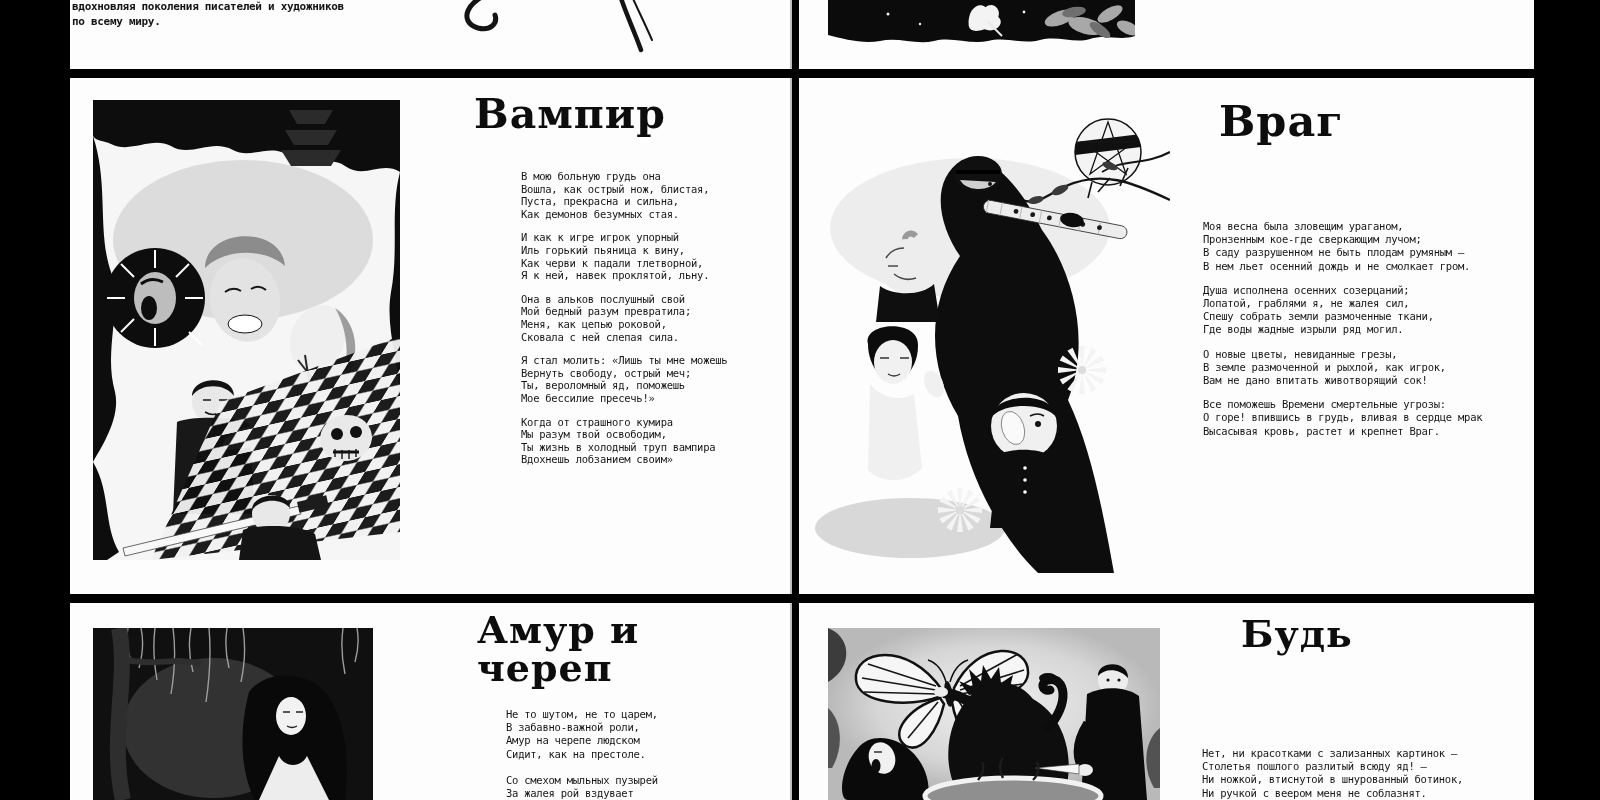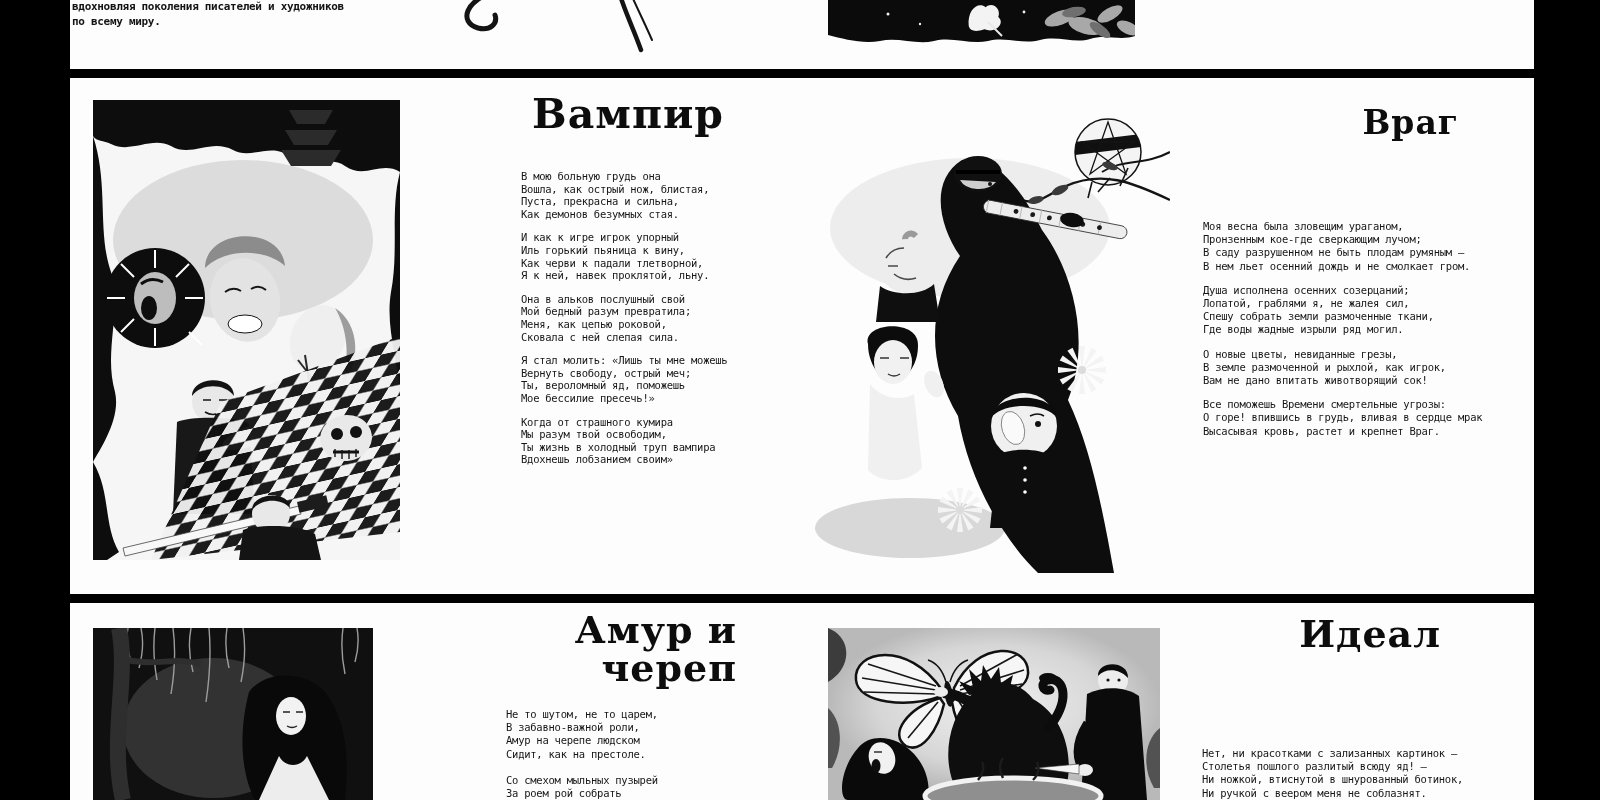--- a/index.html
+++ b/index.html
@@ -1,39 +1,39 @@
 <!DOCTYPE html>
 <html><head>
 <meta charset="utf-8">
 <style>
   html,body{margin:0;padding:0;background:#000;}
   .stage{position:relative;width:1600px;height:800px;background:#000;overflow:hidden;
          font-family:"DejaVu Sans",sans-serif;}
   .panel{position:absolute;background:#fdfdfd;}
-  .col-l{left:70px;width:720px;box-shadow:2px 0 0 #bdbdbd;padding-left:24px;}
+  .col-l{left:70px;width:720px;box-shadow:2px 0 0 #bdbdbd;}
   .col-r{left:799px;width:735px;}
   .row-1{top:0;height:69px;}
   .row-2{top:78px;height:516px;}
   .row-3{top:603px;height:209px;}
   .intro{position:absolute;left:2px;top:0;font-family:"DejaVu Sans Mono",monospace;
          font-weight:bold;font-size:11px;line-height:14.5px;letter-spacing:-0.3px;color:#141414;}
   .poem{position:absolute;font-family:"DejaVu Sans Mono",monospace;font-size:10.5px;
         line-height:13.2px;letter-spacing:-0.25px;color:#161616;}
   .stanza{margin:0 0 13px 0;}
   .line{white-space:pre;}
   .p-vampire{left:428px;top:92px;line-height:12.6px;}
   .p-vampire .stanza{margin-bottom:11px;margin-left:23px;}
   .p-enemy{left:404px;top:142px;}
   .p-enemy .stanza{margin-bottom:11px;}
   .p-cupid{left:436px;top:105px;}
   .p-ideal{left:403px;top:144px;}
   .poem-title{position:absolute;margin:0;font-family:"DejaVu Serif",serif;font-weight:bold;
-              color:#0d0d0d;text-align:right;letter-spacing:1px;line-height:1;}
+              color:#0d0d0d;text-align:left;letter-spacing:1px;line-height:1;}
   .t-vampire{left:404px;top:16px;width:250px;font-size:41px;}
-  .t-enemy{left:420px;top:28px;width:240px;font-size:33px;}
+  .t-enemy{left:420px;top:22px;width:240px;font-size:43px;}
   .t-cupid{left:407px;top:8px;width:260px;font-size:38px;}
   .t-ideal{left:442px;top:12px;width:200px;font-size:38px;}
   .illus{position:absolute;display:block;}
   .i-flourish{left:0;top:0;}
   .i-topright{left:29px;top:0;}
   .i-vampire{left:23px;top:22px;}
   .i-enemy{left:11px;top:30px;}
   .i-cupid{left:23px;top:25px;}
   .i-ideal{left:29px;top:25px;}
 </style>
@@ -344,21 +344,21 @@
     <h2 class="poem-title t-cupid">Амур и череп</h2>
     <div class="poem p-cupid">
         <div class="stanza">
           <div class="line">Не то шутом, не то царем,</div>
           <div class="line">В забавно-важной роли,</div>
           <div class="line">Амур на черепе людском</div>
           <div class="line">Сидит, как на престоле.</div>
         </div>
         <div class="stanza">
           <div class="line">Со смехом мыльных пузырей</div>
-          <div class="line">За роем рой собрать</div>
+          <div class="line">За жалея рой вздувает</div>
         </div>
       </div>
   </section>
 
   <section class="panel col-r row-3">
     <svg class="illus i-ideal" width="332" height="172" viewBox="0 0 332 172">
       <defs>
         <radialGradient id="idealbg" cx="50%" cy="45%">
           <stop offset="0%" stop-color="#f0f0f0"></stop>
             <stop offset="70%" stop-color="#d6d6d6"></stop>
@@ -409,21 +409,21 @@
         <circle cx="-5" cy="-8" r="1.6" fill="#111"></circle>
           <circle cx="6" cy="-8" r="1.6" fill="#111"></circle>
         <path d="M-26,6 C-10,-2 12,-2 26,8 L34,112 H-32 Z" fill="#0b0b0b"></path>
         <path d="M-24,36 C-34,52 -36,66 -30,78" stroke="#0b0b0b" stroke-width="12" fill="none"></path>
         <ellipse cx="-28" cy="82" rx="8" ry="6" fill="#ededed"></ellipse>
         <polygon points="-78,80 -34,76 -34,86" fill="#f6f6f6" stroke="#333" stroke-width="0.6"></polygon>
       </g>
       <ellipse cx="185" cy="168" rx="88" ry="18" fill="#8f8f8f" stroke="#f2f2f2" stroke-width="5"></ellipse>
       <path d="M150,152 q8,-10 4,-18 M175,150 q-6,-12 0,-20 M205,152 q8,-8 4,-18" stroke="#1c1c1c" stroke-width="2.4" fill="none"></path>
     </svg>
-    <h2 class="poem-title t-ideal">Идеал</h2>
+    <h2 class="poem-title t-ideal">Будь</h2>
     <div class="poem p-ideal">
         <div class="stanza">
           <div class="line">Нет, ни красотками с зализанных картинок —</div>
           <div class="line">Столетья пошлого разлитый всюду яд! —</div>
           <div class="line">Ни ножкой, втиснутой в шнурованный ботинок,</div>
           <div class="line">Ни ручкой с веером меня не соблазнят.</div>
         </div>
       </div>
   </section>
 

